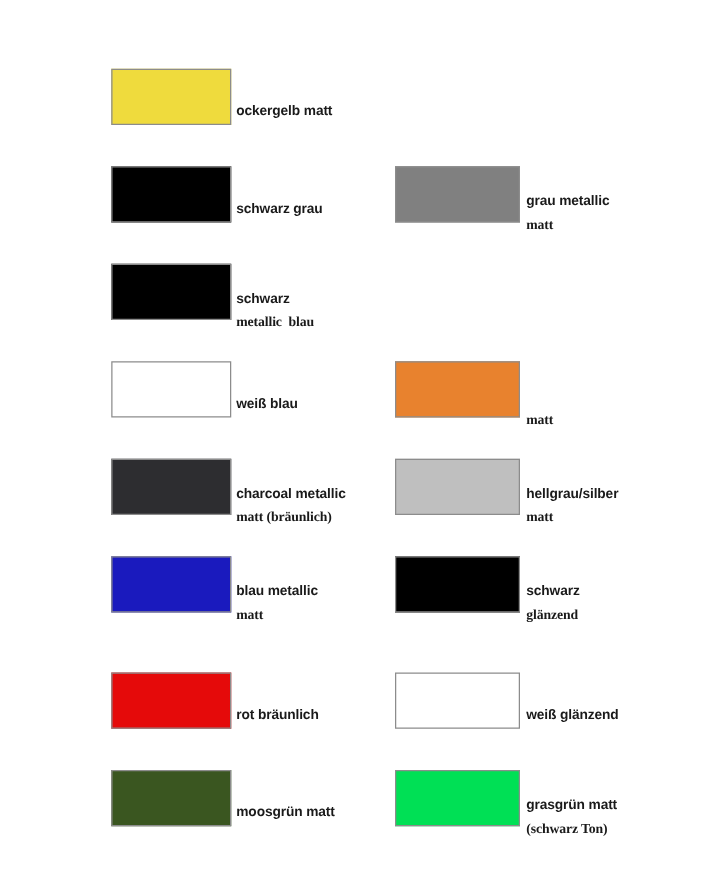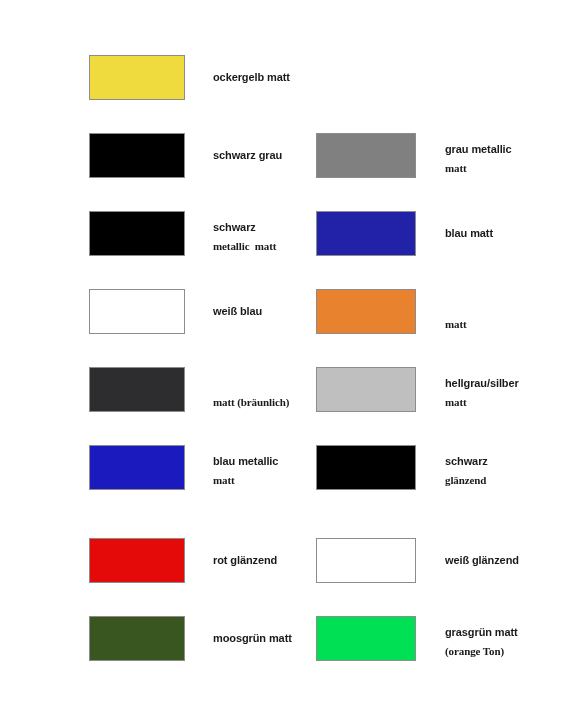--- a/index.html
+++ b/index.html
@@ -46,33 +46,32 @@
     border: 1px solid #8c8c8c;
     box-sizing: border-box;
   }
   .col-right .swatch-chip {
     width: 100px;
   }
 
   .swatch-label {
     position: absolute;
     left: 100px;
-    top: 0;
+    top: 12px;
     width: 130px;
     height: 45px;
     font-size: 11px;
     font-weight: bold;
     color: #1a1a1a;
     line-height: 19px;
     letter-spacing: -0.1px;
     display: flex;
     flex-direction: column;
     justify-content: center;
     white-space: pre;
-    margin-left: 24px;
   }
   .col-right .swatch-label {
     left: 105px;
     width: 140px;
   }
   .swatch-label .line-2 { display: block; font-family: Liberation Serif, serif; }
   .swatch-label.single { justify-content: center; }
   .swatch-label.double { justify-content: flex-end; }
 </style>
 </head>
@@ -91,70 +90,66 @@
         <div class="swatch-label single"><span class="line-1">schwarz grau</span></div>
       </div>
       <div class="swatch-cell col-right">
         <div class="swatch-chip" title="#808080" style="background: rgb(128, 128, 128);"></div>
         <div class="swatch-label double"><span class="line-1">grau metallic</span><span class="line-2">matt</span></div>
       </div>
     </div>
     <div class="swatch-row" style="top: 211px;">
       <div class="swatch-cell col-left">
         <div class="swatch-chip" title="#000000" style="background: rgb(0, 0, 0);"></div>
-        <div class="swatch-label double"><span class="line-1">schwarz</span><span class="line-2">metallic  matt</span></div>
-      </div>
-      <div class="swatch-cell col-right">
-        <div class="swatch-chip" title="#2222A8" style="background: rgb(34, 34, 168);"></div>
-        <div class="swatch-label single"><span class="line-1">blau matt</span></div>
+        <div class="swatch-label double"><span class="line-1">schwarz</span><span class="line-2">metallic  blau</span></div>
       </div>
     </div>
     <div class="swatch-row" style="top: 289px;">
       <div class="swatch-cell col-left">
         <div class="swatch-chip" title="#FFFFFF" style="background: rgb(255, 255, 255);"></div>
         <div class="swatch-label single"><span class="line-1">weiß blau</span></div>
       </div>
       <div class="swatch-cell col-right">
         <div class="swatch-chip" title="#E8822E" style="background: rgb(232, 130, 46);"></div>
         <div class="swatch-label double"><span class="line-2">matt</span></div>
       </div>
     </div>
     <div class="swatch-row" style="top: 367px;">
       <div class="swatch-cell col-left">
         <div class="swatch-chip" title="#2D2D30" style="background: rgb(45, 45, 48);"></div>
-        <div class="swatch-label double"><span class="line-2">matt (bräunlich)</span></div>
+        <div class="swatch-label double"><span class="line-1">charcoal metallic</span><span class="line-2">matt (bräunlich)</span></div>
       </div>
       <div class="swatch-cell col-right">
         <div class="swatch-chip" title="#BFBFBF" style="background: rgb(191, 191, 191);"></div>
         <div class="swatch-label double"><span class="line-1">hellgrau/silber</span><span class="line-2">matt</span></div>
       </div>
     </div>
     <div class="swatch-row" style="top: 445px;">
       <div class="swatch-cell col-left">
         <div class="swatch-chip" title="#1A1ABE" style="background: rgb(26, 26, 190);"></div>
         <div class="swatch-label double"><span class="line-1">blau metallic</span><span class="line-2">matt</span></div>
       </div>
       <div class="swatch-cell col-right">
         <div class="swatch-chip" title="#000000" style="background: rgb(0, 0, 0);"></div>
         <div class="swatch-label double"><span class="line-1">schwarz</span><span class="line-2">glänzend</span></div>
       </div>
     </div>
     <div class="swatch-row" style="top: 538px;">
       <div class="swatch-cell col-left">
         <div class="swatch-chip" title="#E50A0A" style="background: rgb(229, 10, 10);"></div>
-        <div class="swatch-label single"><span class="line-1">rot glänzend</span></div>
+        <div class="swatch-label single"><span class="line-1">rot bräunlich</span></div>
       </div>
       <div class="swatch-cell col-right">
         <div class="swatch-chip" title="#FFFFFF" style="background: rgb(255, 255, 255);"></div>
         <div class="swatch-label single"><span class="line-1">weiß glänzend</span></div>
       </div>
     </div>
     <div class="swatch-row" style="top: 616px;">
       <div class="swatch-cell col-left">
         <div class="swatch-chip" title="#3A5620" style="background: rgb(58, 86, 32);"></div>
         <div class="swatch-label single"><span class="line-1">moosgrün matt</span></div>
       </div>
       <div class="swatch-cell col-right">
         <div class="swatch-chip" title="#00E055" style="background: rgb(0, 224, 85);"></div>
-        <div class="swatch-label double"><span class="line-1">grasgrün matt</span><span class="line-2">(orange Ton)</span></div>
+        <div class="swatch-label double"><span class="line-1">grasgrün matt</span><span class="line-2">(schwarz Ton)</span></div>
       </div>
     </div>
   </div>
 
 </body></html>

